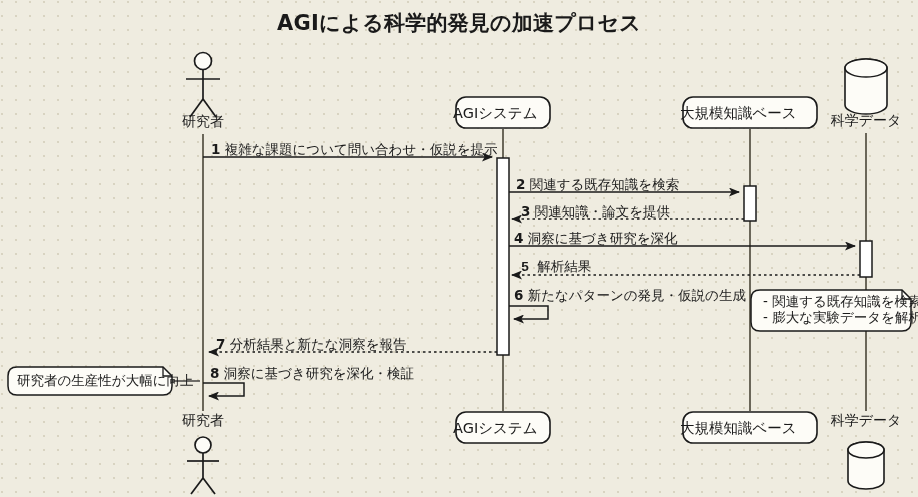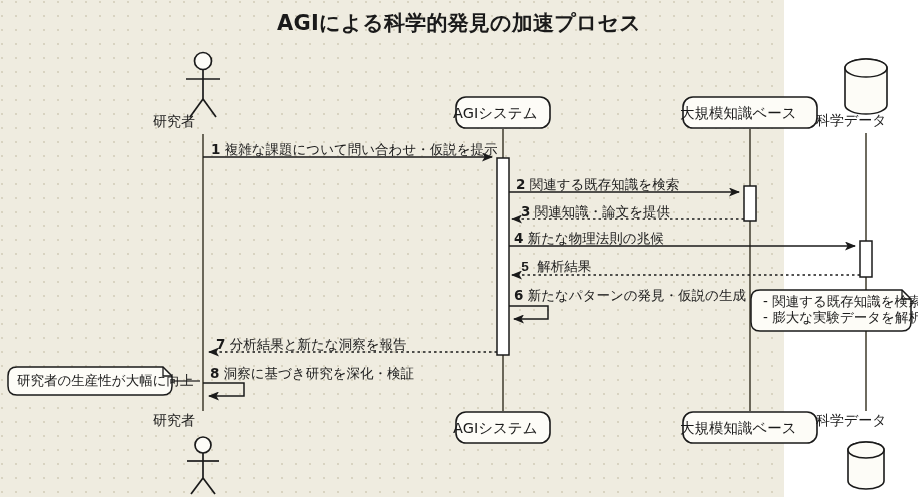--- a/index.html
+++ b/index.html
@@ -7,21 +7,21 @@
     padding: 0;
   }
   body {
     width: 918px;
     height: 497px;
     overflow: hidden;
     font-family: "DejaVu Sans", "Liberation Sans", sans-serif;
   }
   #diagram-root {
     position: relative;
-    width: 784px;
+    width: 918px;
     height: 497px;
     background-color: #efece0;
     background-image:
       radial-gradient(circle at 2px 2px, rgba(198,192,168,0.55) 1px, transparent 1.2px);
     background-size: 14px 14px;
   }
   #svg-layer {
     position: absolute;
     left: 0;
     top: 0;
@@ -44,21 +44,21 @@
     color: #1a1a1a;
     white-space: nowrap;
     line-height: 1.15;
   }
   .participant-label {
     font-size: 14.5px;
     text-align: left;
   }
   .lifeline-name {
     font-size: 14px;
-    text-align: left;
+    text-align: center;
   }
   .msg-label {
     font-size: 13.5px;
   }
   .msg-num {
     font-weight: bold;
   }
   .note-text {
     font-size: 13.5px;
   }
@@ -186,21 +186,21 @@
     <span>関連する既存知識を検索</span>
   </div>
 
   <div class="html-text msg-label" style="left:521px; top:204px;">
     <span class="msg-num">3</span>
     <span>関連知識・論文を提供</span>
   </div>
 
   <div class="html-text msg-label" style="left:514px; top:231px;">
     <span class="msg-num">4</span>
-    <span>新たな物理法則の兆候</span>
+    <span>洞察に基づき研究を深化</span>
   </div>
 
   <div class="html-text msg-label" style="left:521px; top:260px;font-family:Liberation Mono, monospace;">
     <span class="msg-num">5</span>
     <span>解析結果</span>
   </div>
 
   <div class="html-text msg-label" style="left:514px; top:288px;">
     <span class="msg-num">6</span>
     <span>新たなパターンの発見・仮説の生成</span>

